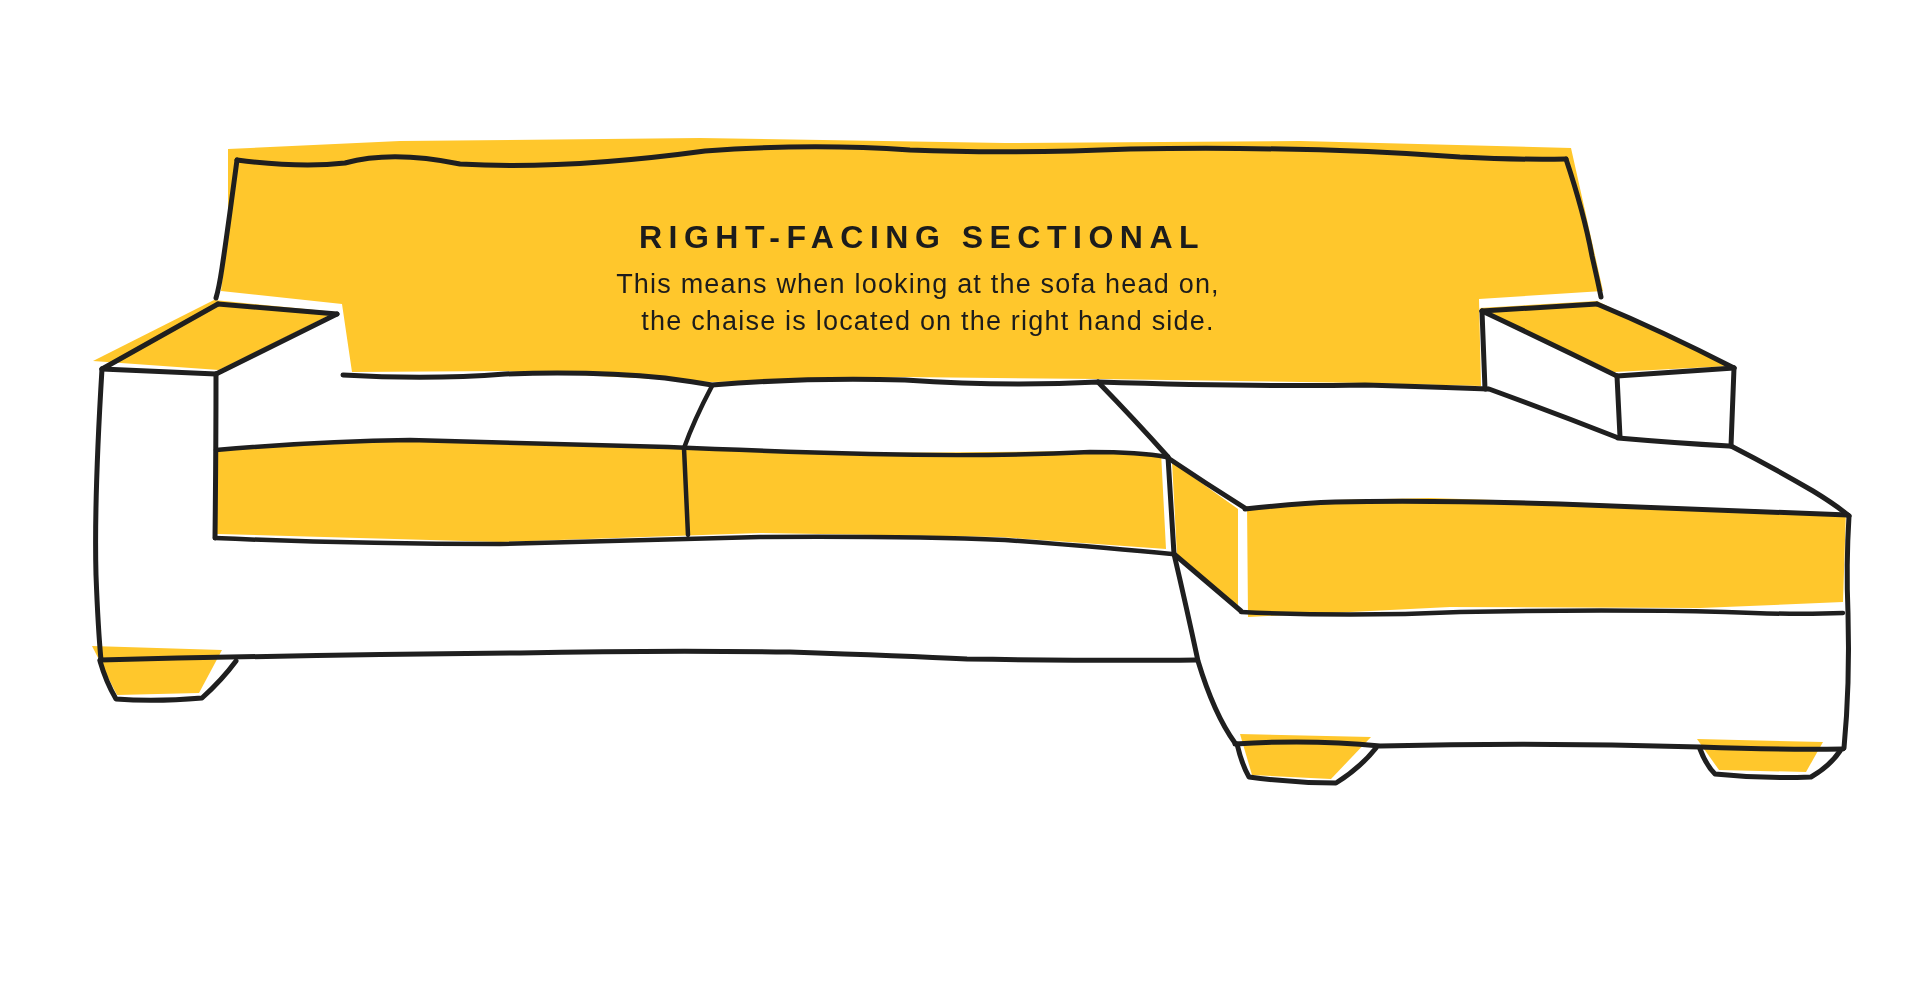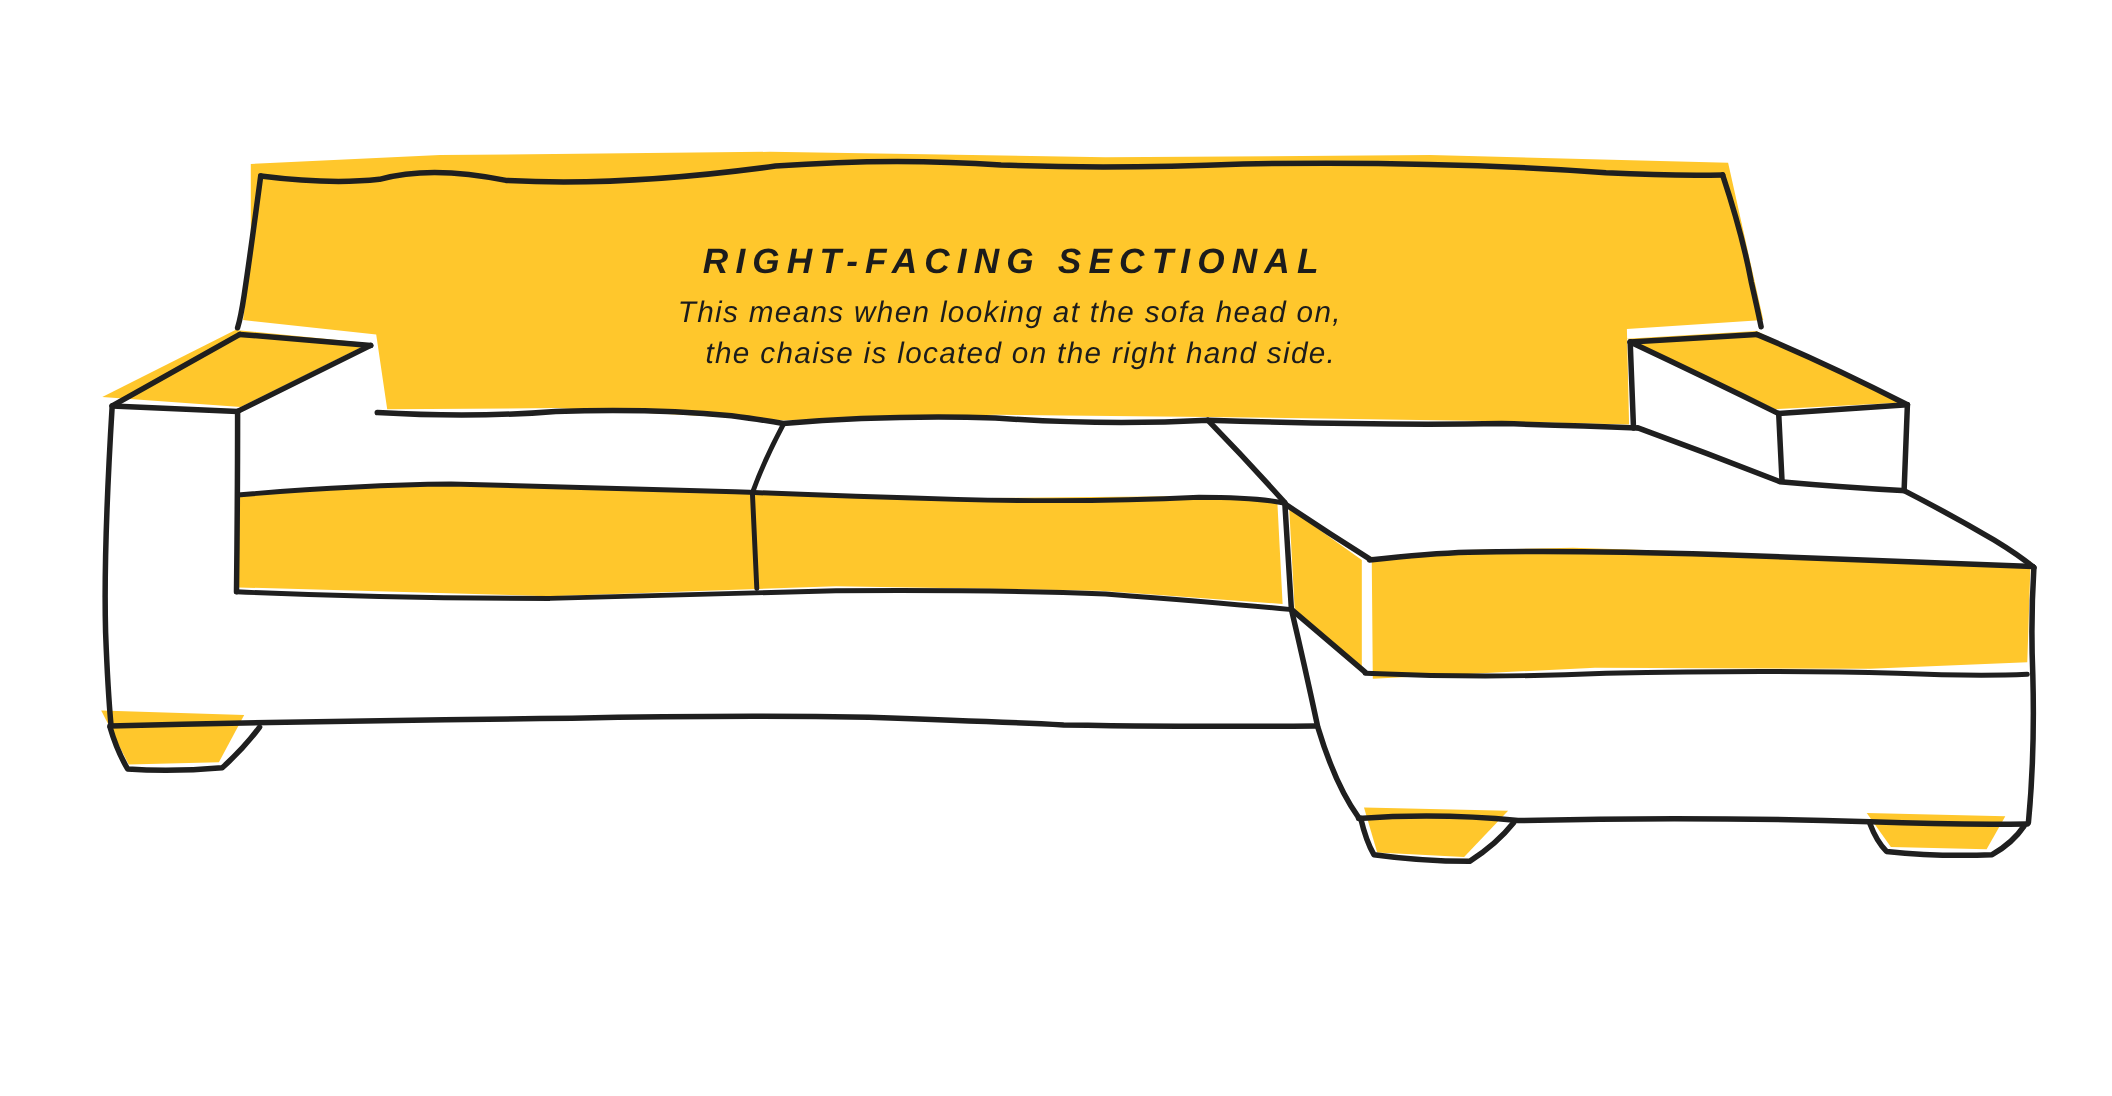--- a/index.html
+++ b/index.html
@@ -7,21 +7,20 @@
     padding: 0;
     background: #ffffff;
   }
   .stage {
     position: relative;
     width: 1920px;
     height: 828px;
     background: #ffffff;
     overflow: hidden;
     font-family: "Liberation Sans", sans-serif;
-    font-style: italic;
   }
   svg.sofa {
     position: absolute;
     left: 0;
     top: 0;
     width: 1920px;
     height: 996px;
     display: block;
   }
   .title-text {

